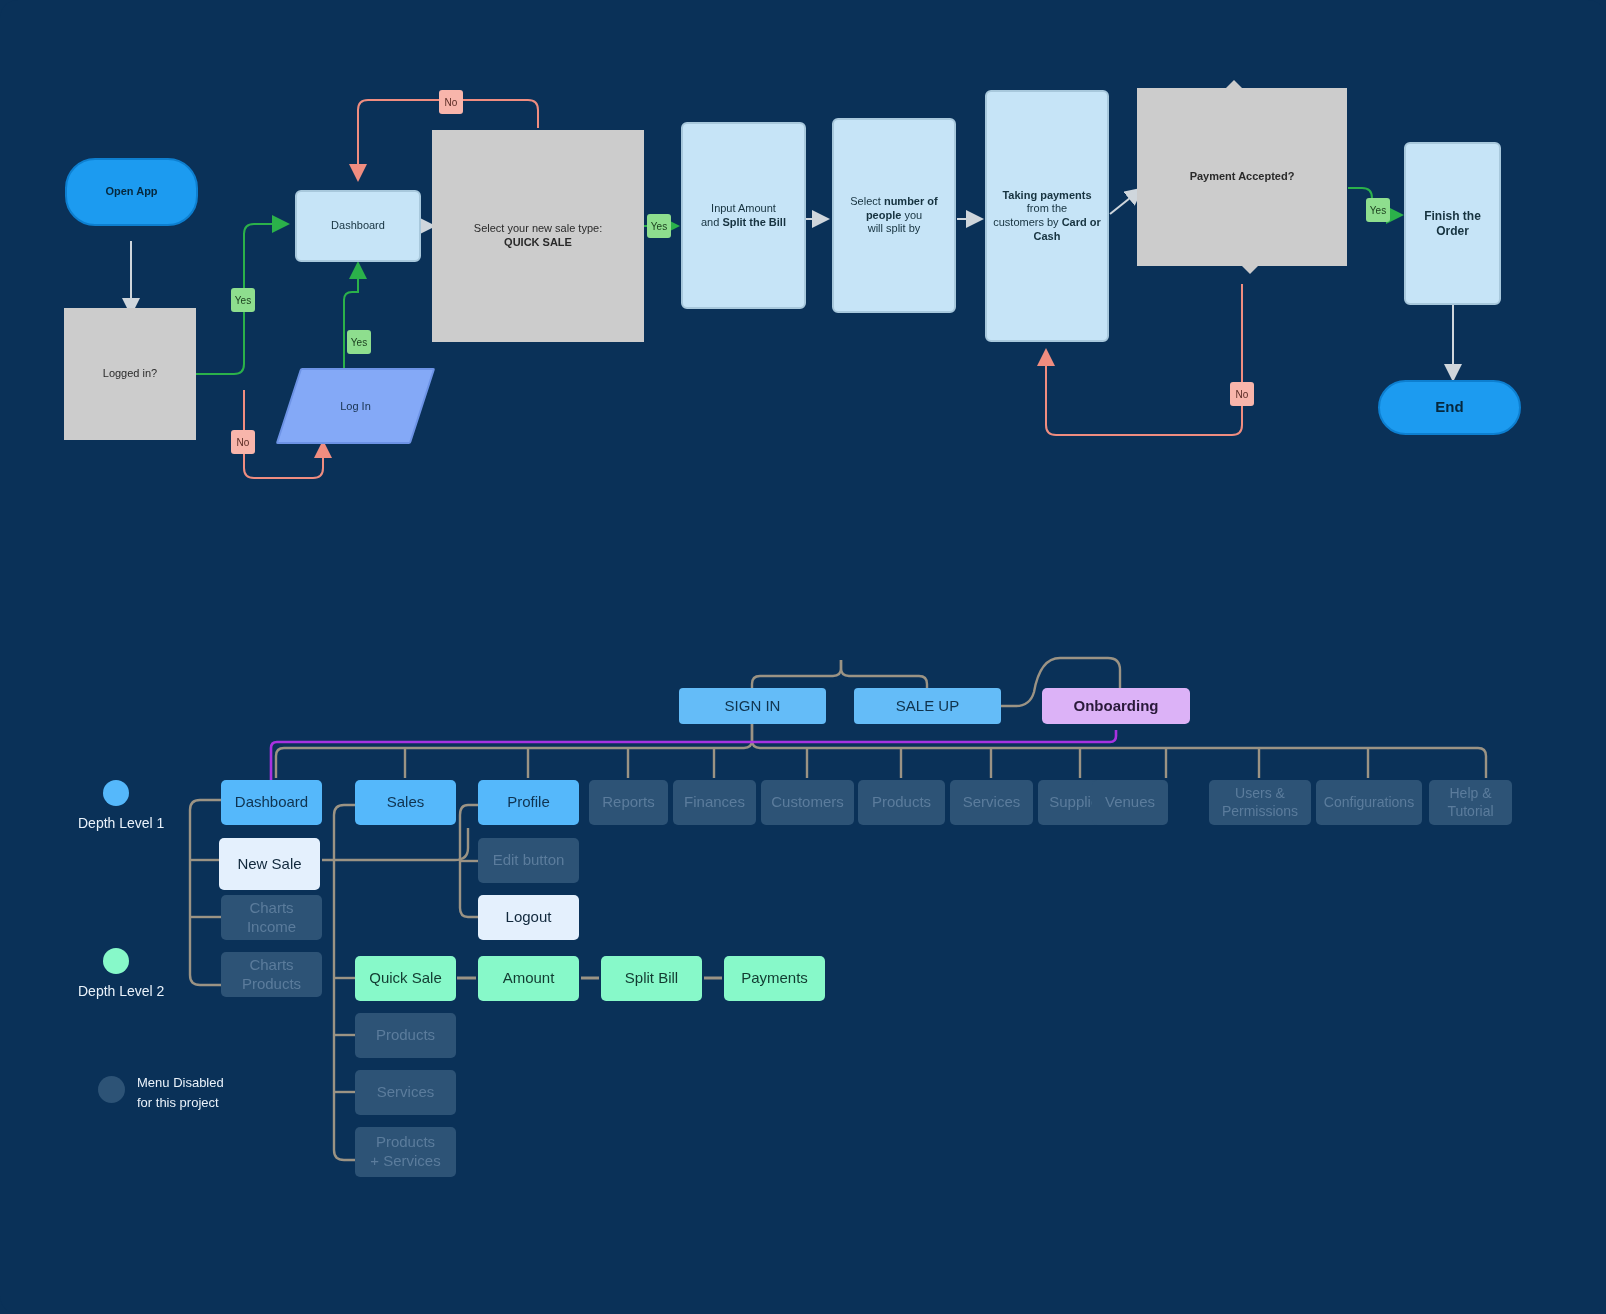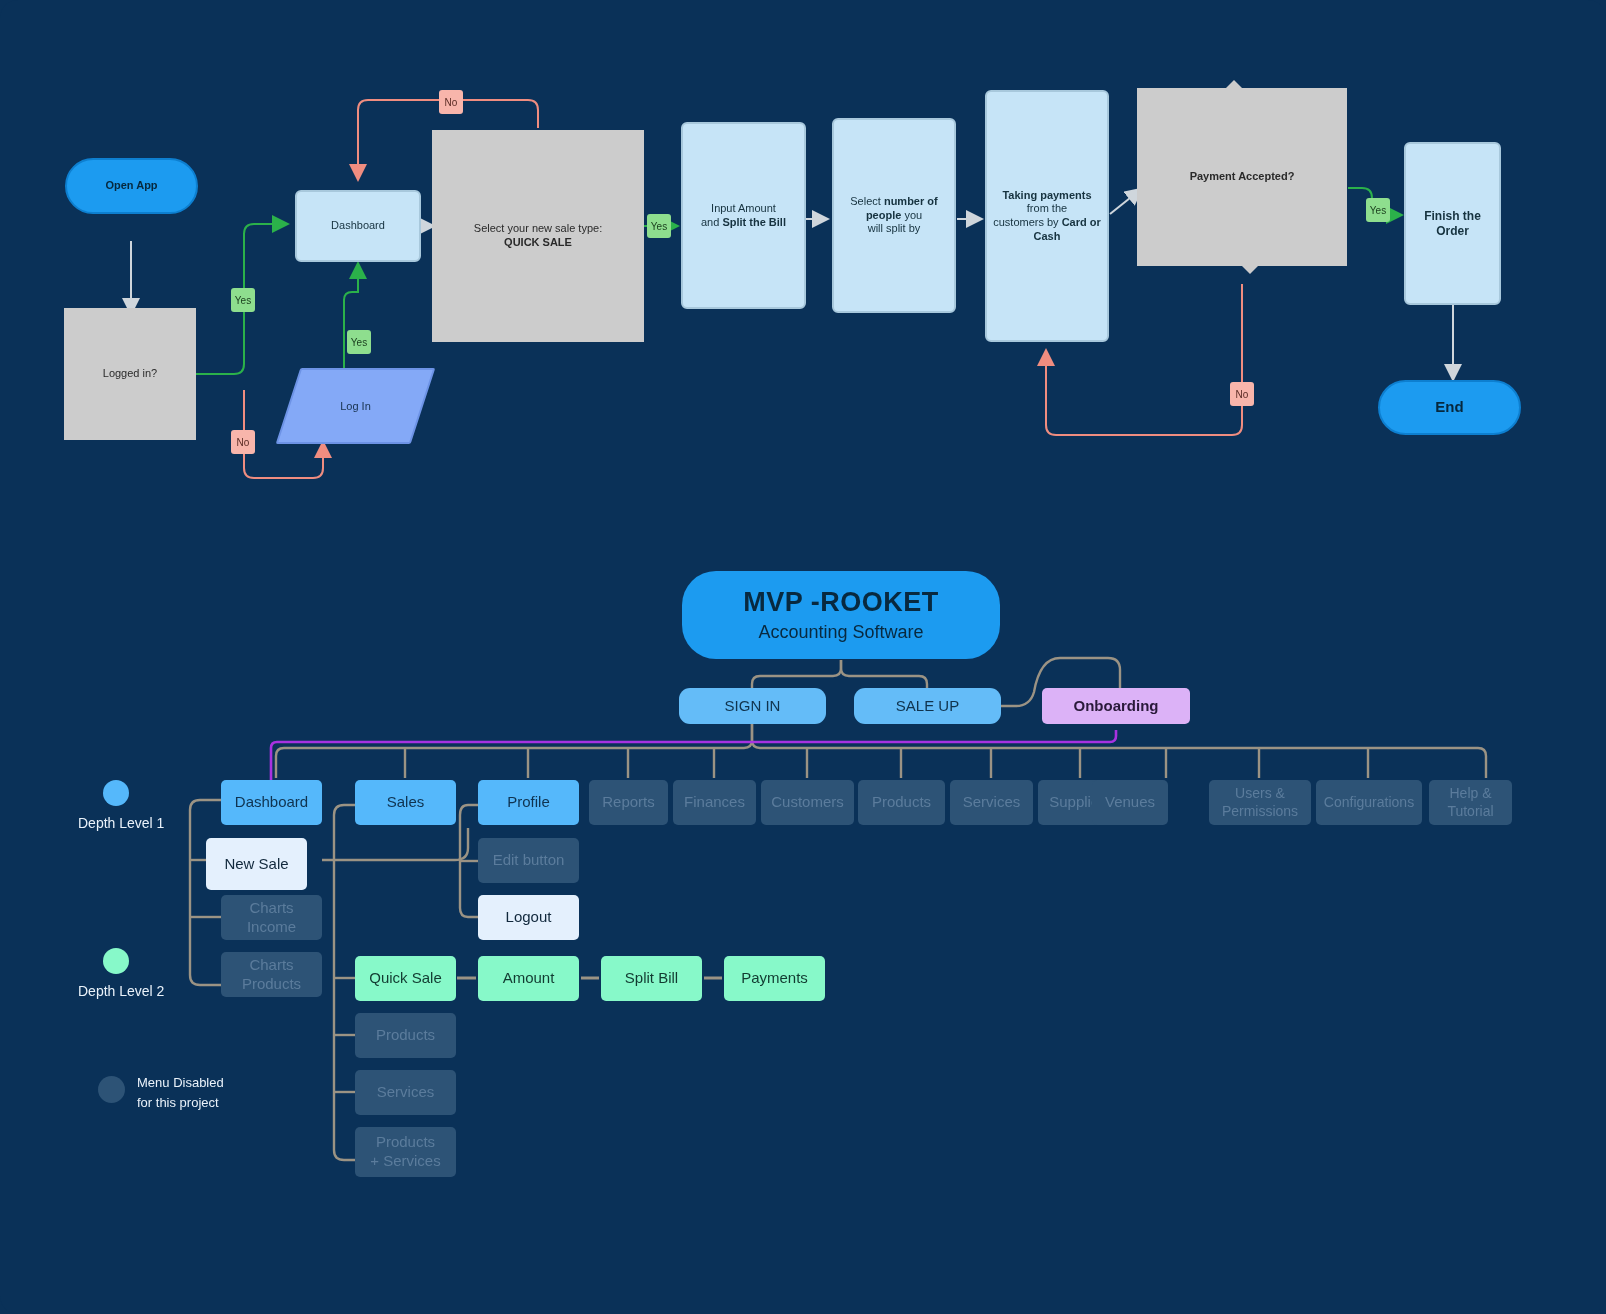--- a/index.html
+++ b/index.html
@@ -42,21 +42,21 @@
   .pill.yes{background:#8ede8e;color:#1d4220;}
   .pill.no{background:#f8b5ab;color:#5a2b24;}
 
   
   .hero{position:absolute;background:#1c9bf0;border-radius:34px;
         display:flex;flex-direction:column;align-items:center;justify-content:center;
         color:#08293f;}
   .hero .h1{font-size:27px;font-weight:bold;letter-spacing:.5px;}
   .hero .h2{font-size:18px;margin-top:4px;}
 
-  .auth{background:#64bcf8;border-radius:11px;color:#10334d;font-size:15px;}
+  .auth{background:#64bcf8;border-radius:4px;color:#10334d;font-size:15px;}
   .onb{background:#dcb2f7;border-radius:5px;color:#2a1a3a;font-size:15px;font-weight:bold;}
 
   .lvl1{background:#55b8fb;border-radius:5px;color:#0f3350;font-size:15px;}
   .lvl2{background:#87f9c9;border-radius:5px;color:#123b31;font-size:15px;}
   .white{background:#e4f0fd;border-radius:5px;color:#11283c;font-size:15px;}
   .dis{background:#2d5376;border-radius:5px;color:#5b7c9c;font-size:15px;}
 
   
   .dot{position:absolute;border-radius:50%;}
   .legtext{position:absolute;color:#eaf2fa;font-size:14px;line-height:1.35;}
@@ -149,21 +149,21 @@
       <path d="M457,978 L476,978" stroke-width="3"></path>
       <path d="M581,978 L599,978" stroke-width="3"></path>
       <path d="M704,978 L722,978" stroke-width="3"></path>
     </g>
 
     <g fill="none" stroke="#a832e0" stroke-width="2.6">
       <path d="M1116,730 L1116,736 Q1116,742 1110,742 L277,742 Q271,742 271,748 L271,780"></path>
     </g>
   </svg>
 
-  <div class="node term small" style="left:65px;top:158px;width:133px;height:56px;">
+  <div class="node term small" style="left:65px;top:158px;width:133px;height:68px;">
     <span class="t">Open App</span>
   </div>
 
   <div class="node dec" style="left:64px;top:308px;width:132px;height:132px;">
     <span class="t">Logged in?</span>
   </div>
 
   <div class="node proc" style="left:295px;top:190px;width:126px;height:72px;">
     <span class="t">Dashboard</span>
   </div>
@@ -228,24 +228,20 @@
   <div class="pill yes" style="left:647px;top:214px;width:24px;height:24px;">
     <span>Yes</span>
     </div>
   <div class="pill yes" style="left:1366px;top:198px;width:24px;height:24px;">
     <span>Yes</span>
     </div>
   <div class="pill no" style="left:1230px;top:382px;width:24px;height:24px;">
     <span>No</span>
     </div>
 
-  <div class="hero" style="left:682px;top:571px;width:318px;height:88px;">
-    <div class="h1">MVP -ROOKET</div>
-    <div class="h2">Accounting Software</div>
-  </div>
 
   <div class="node auth" style="left:679px;top:688px;width:147px;height:36px;">
     <span class="t">SIGN IN</span>
     </div>
   <div class="node auth" style="left:854px;top:688px;width:147px;height:36px;">
     <span class="t">SALE UP</span>
     </div>
   <div class="node onb" style="left:1042px;top:688px;width:148px;height:36px;">
     <span class="t">Onboarding</span>
     </div>
@@ -283,21 +279,21 @@
   <div class="node dis" style="left:1209px;top:780px;width:102px;height:45px;white-space:pre-line;font-size:14px;">
     <span class="t">Users &amp;
 Permissions</span></div>
   <div class="node dis" style="left:1316px;top:780px;width:106px;height:45px;font-size:14px;">
     <span class="t">Configurations</span>
     </div>
   <div class="node dis" style="left:1429px;top:780px;width:83px;height:45px;white-space:pre-line;font-size:14px;justify-content:flex-end;">
     <span class="t">Help &amp;
 Tutorial</span></div>
 
-  <div class="node white" style="left:206px;top:838px;width:101px;height:52px;">
+  <div class="node white" style="left:219px;top:838px;width:101px;height:52px;">
     <span class="t">New Sale</span>
     </div>
   <div class="node dis" style="left:221px;top:895px;width:101px;height:45px;white-space:pre-line;">
     <span class="t">Charts
 Income</span></div>
   <div class="node dis" style="left:221px;top:952px;width:101px;height:45px;white-space:pre-line;">
     <span class="t">Charts
 Products</span></div>
 
   <div class="node dis" style="left:478px;top:838px;width:101px;height:45px;">

